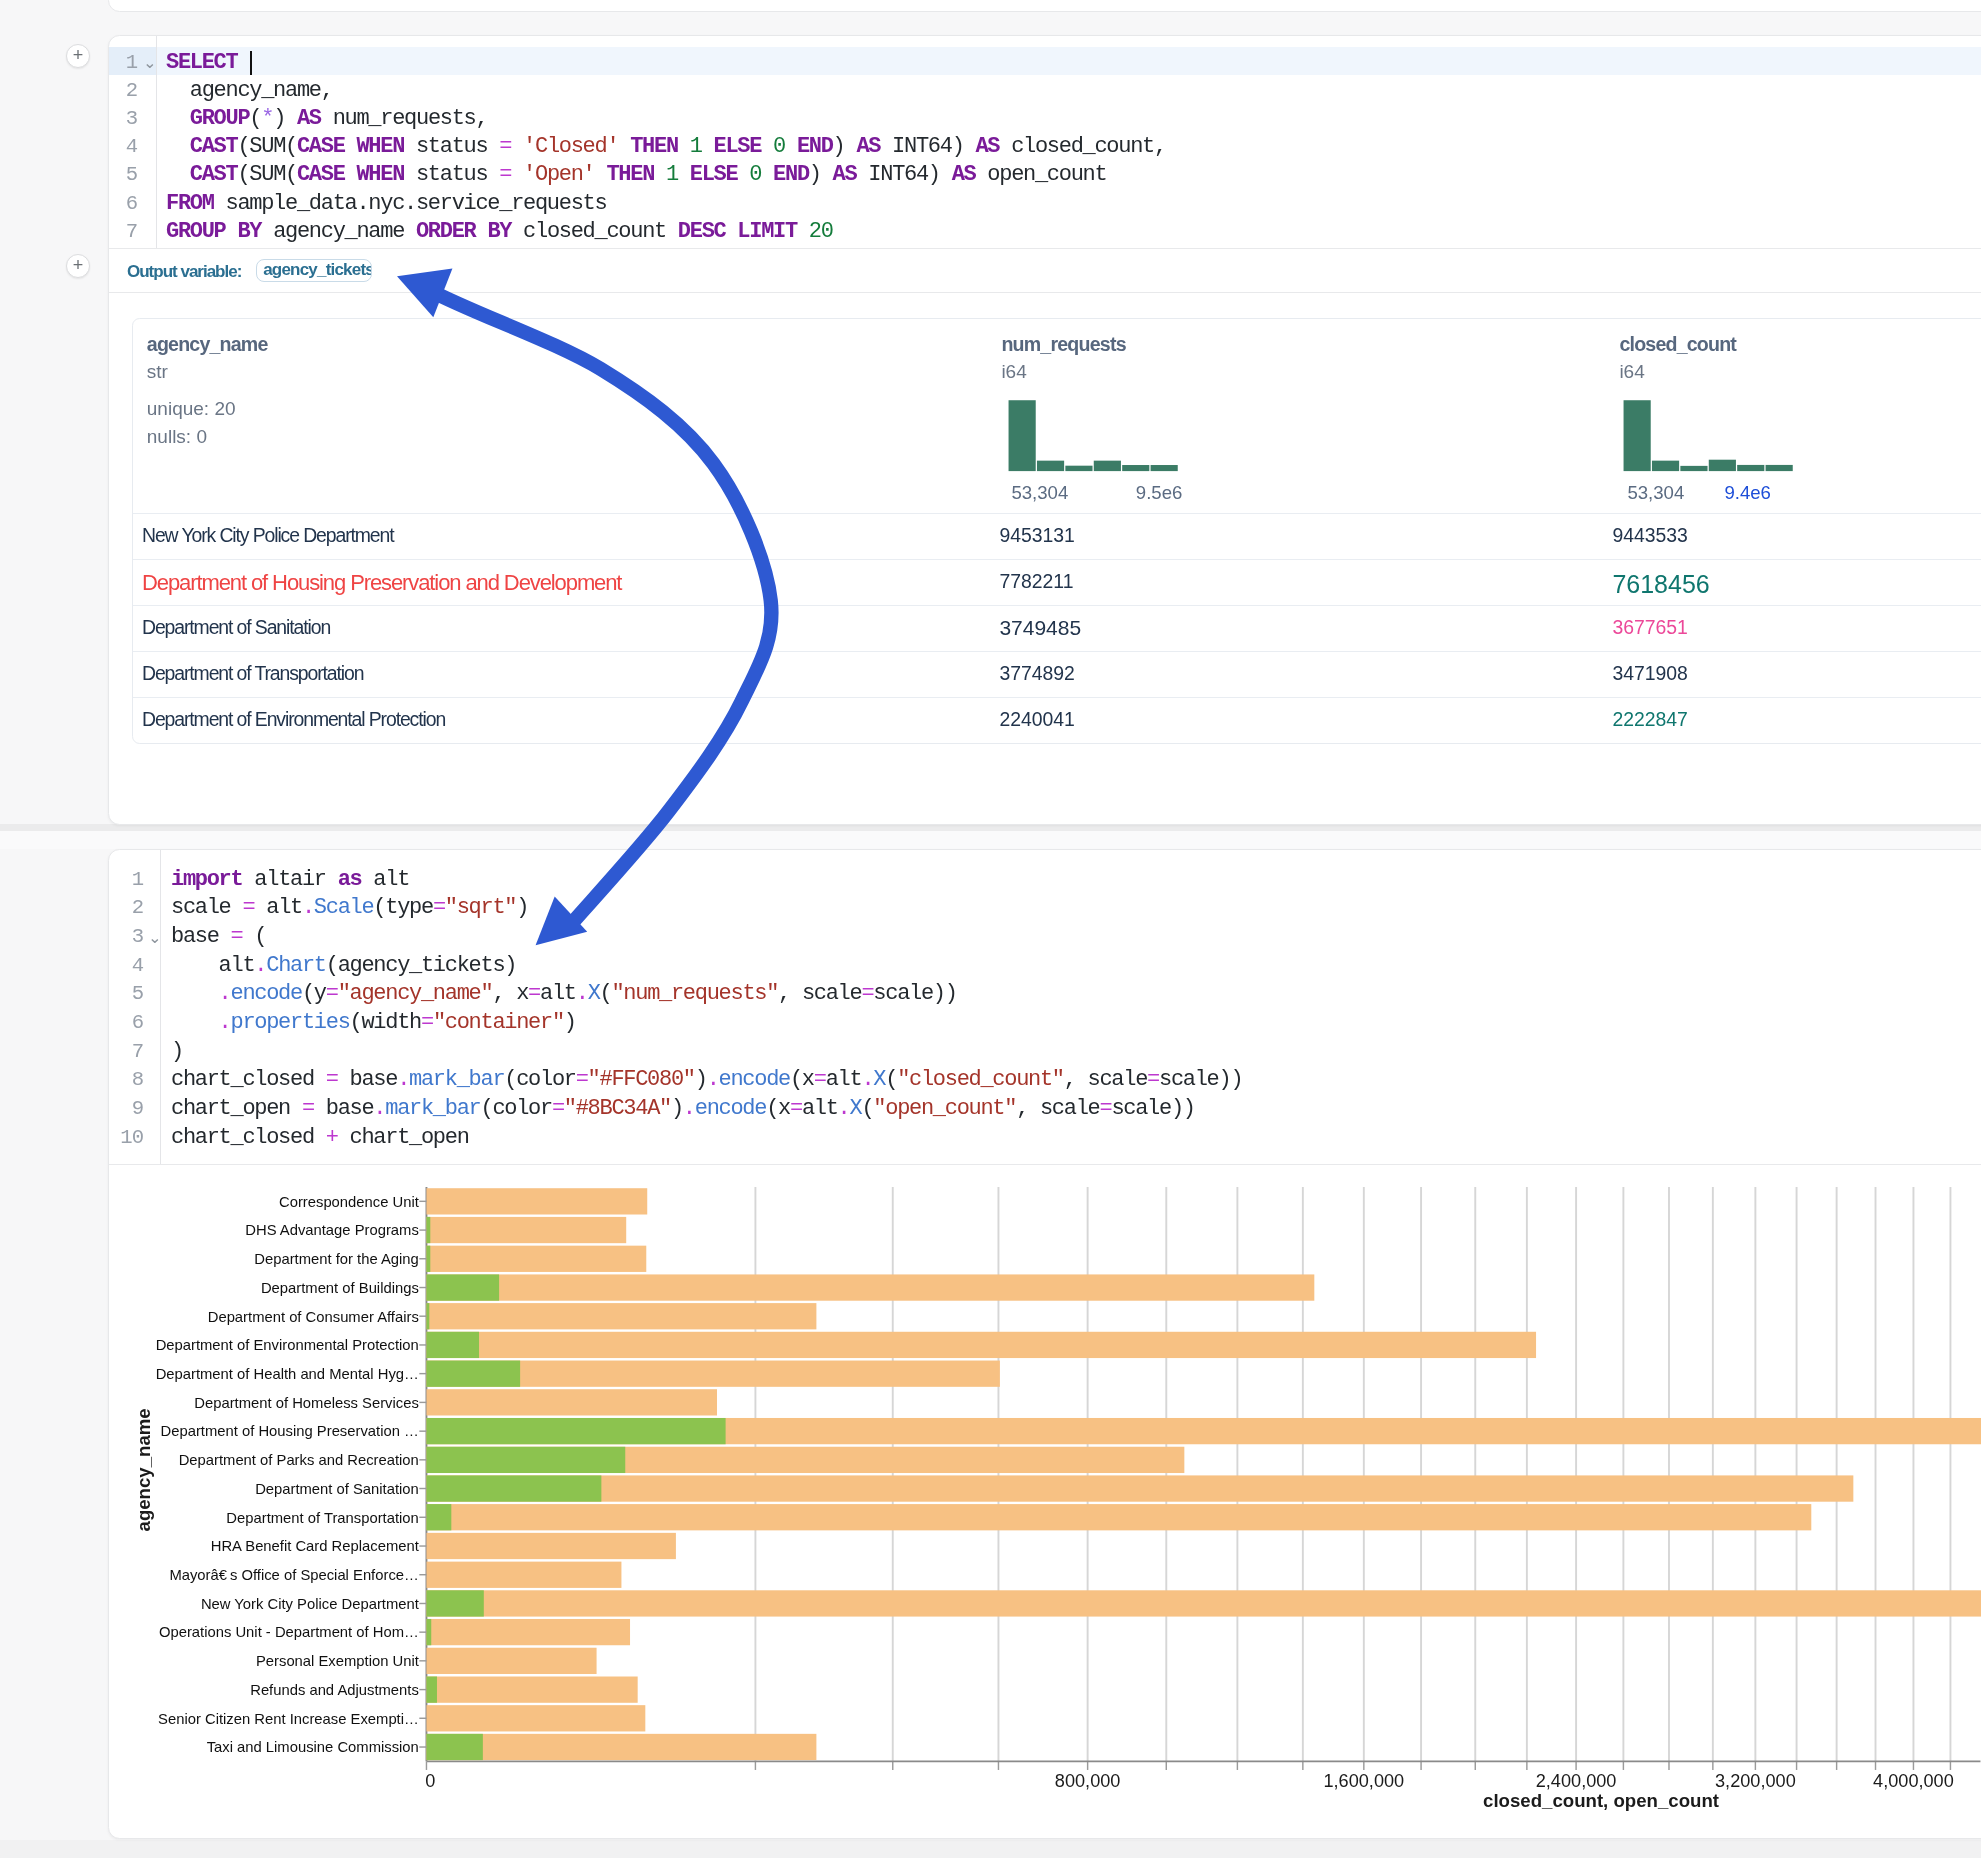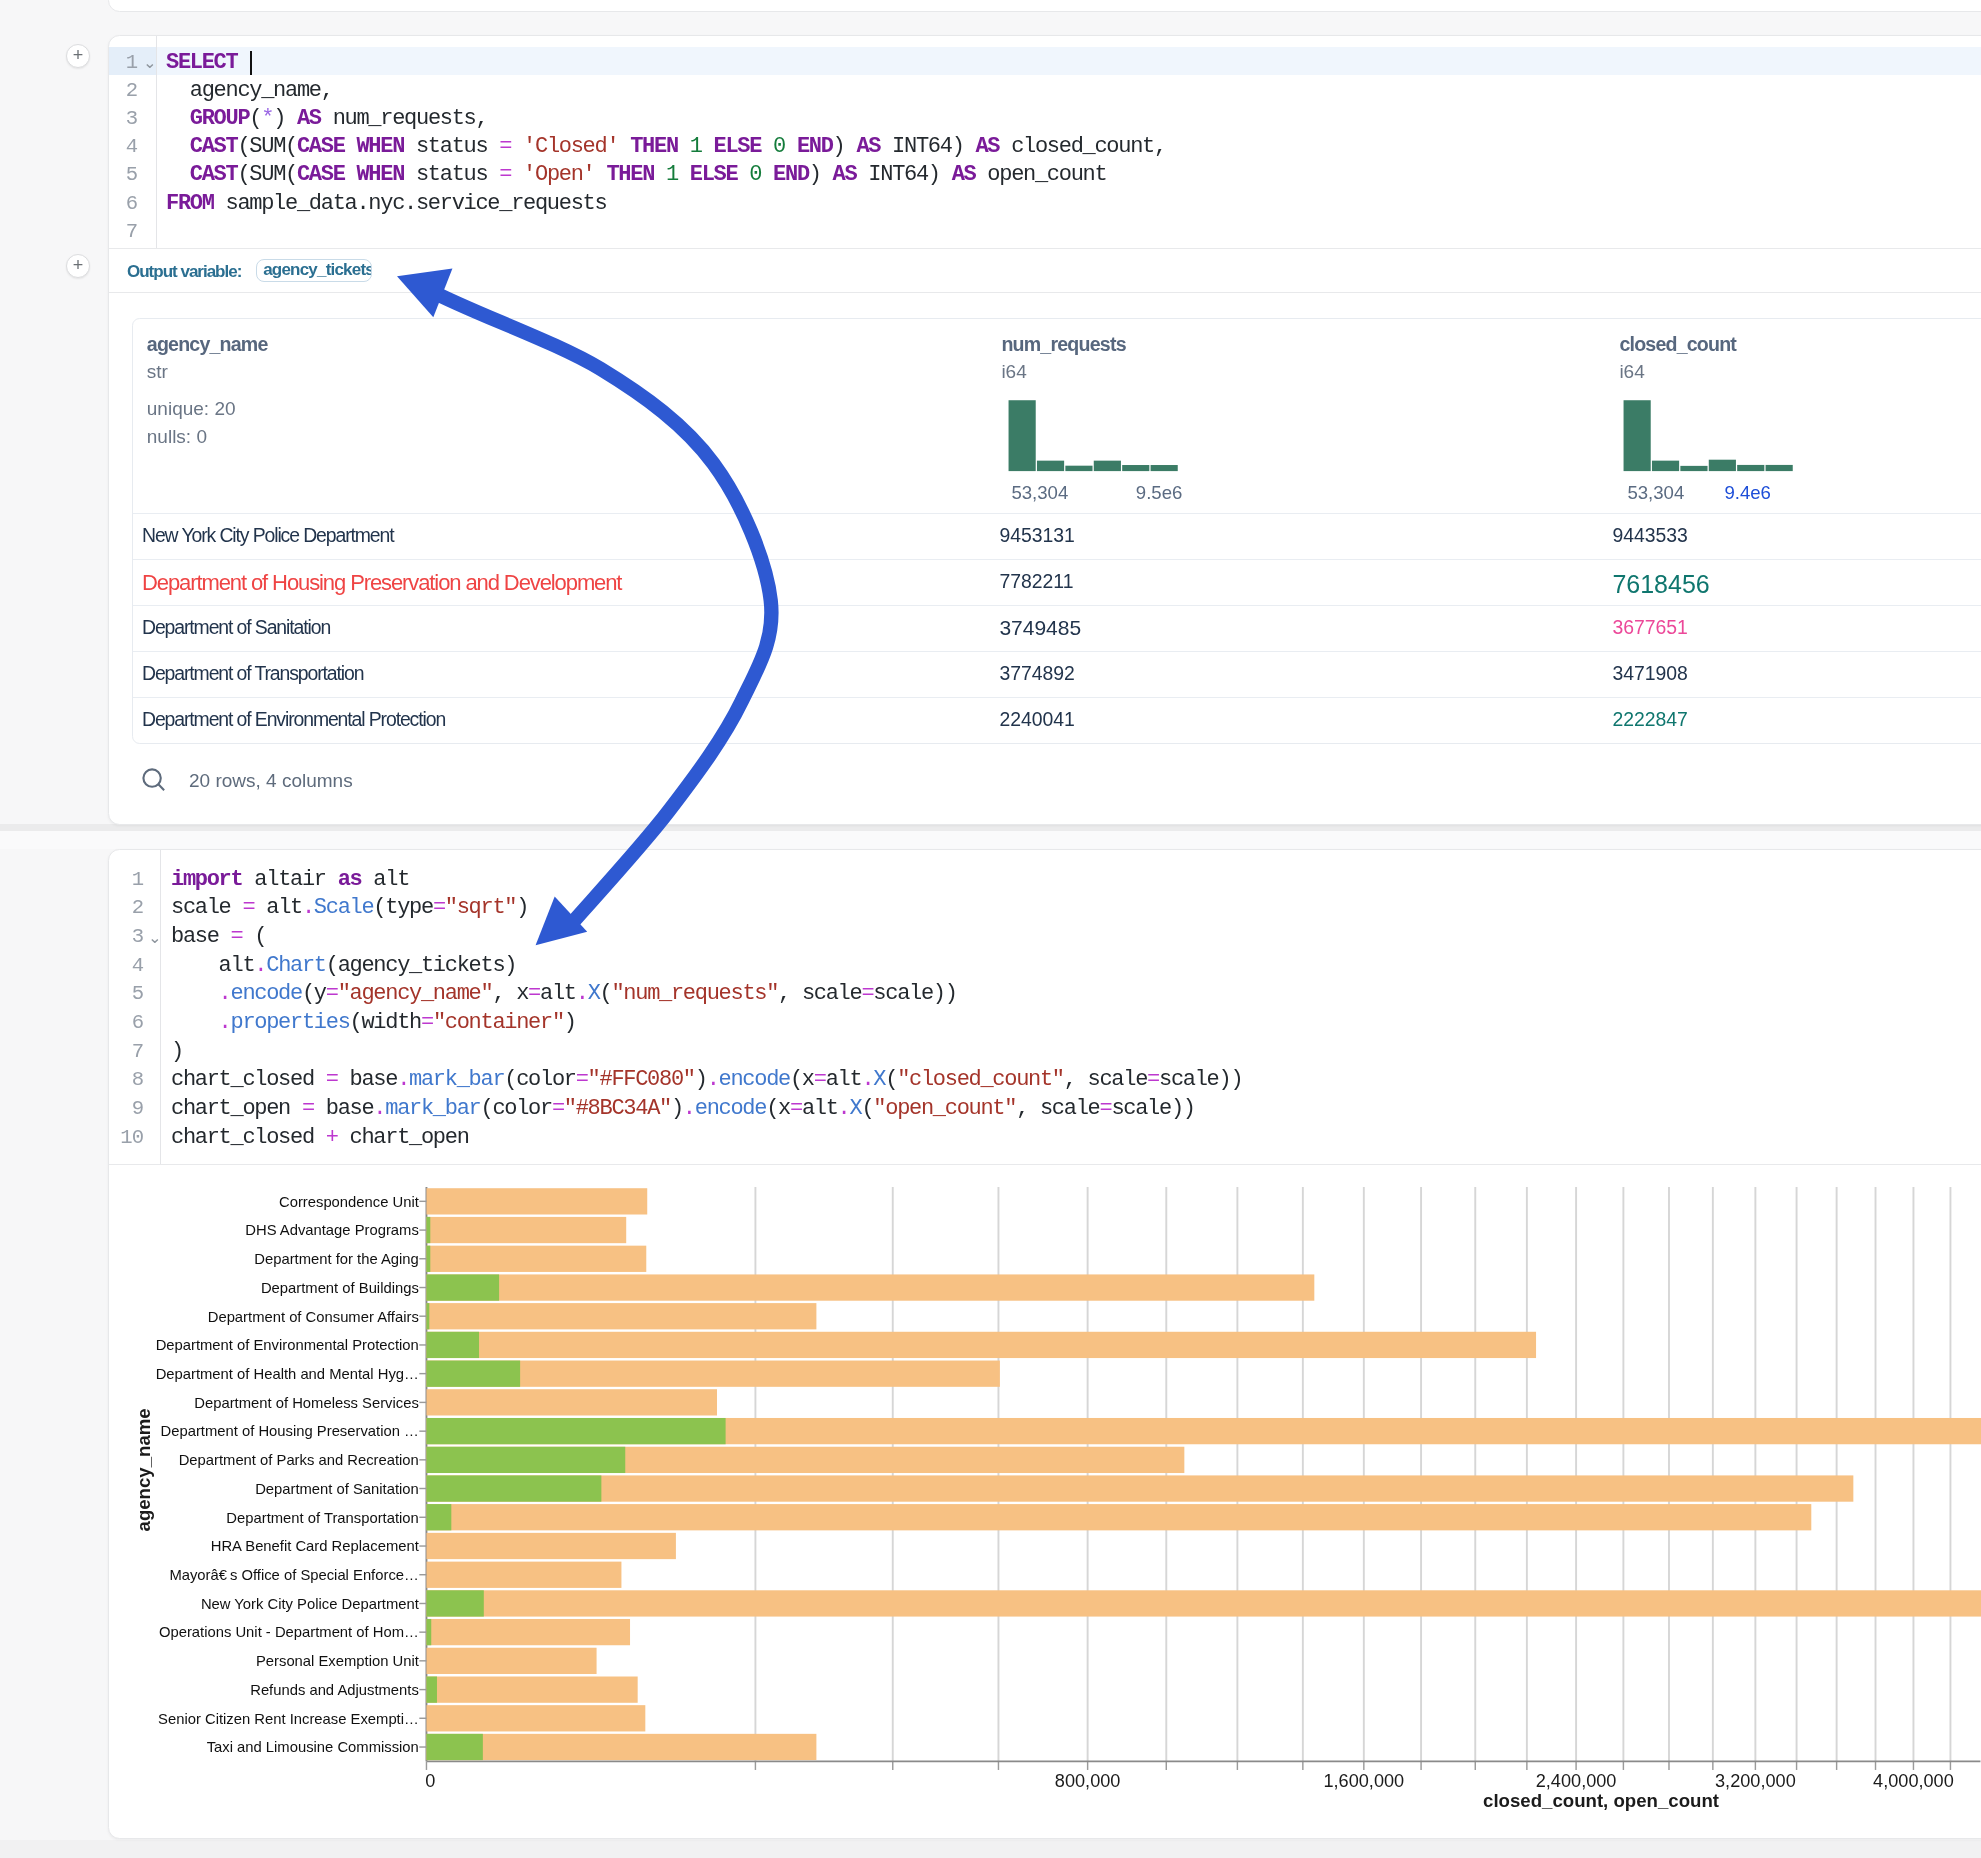--- a/index.html
+++ b/index.html
@@ -45,20 +45,21 @@
 <div class="codeline mono" style="top:41px;">  agency_name,</div>
 <div class="lnum" style="top:69px;">3</div>
 <div class="codeline mono" style="top:69px;">  <span class="kw">GROUP</span>(<span class="atom">*</span>) <span class="kw">AS</span> num_requests,</div>
 <div class="lnum" style="top:97px;">4</div>
 <div class="codeline mono" style="top:97px;">  <span class="kw">CAST</span>(SUM(<span class="kw">CASE</span> <span class="kw">WHEN</span> status <span class="op">=</span> <span class="str">'Closed'</span> <span class="kw">THEN</span> <span class="num">1</span> <span class="kw">ELSE</span> <span class="num">0</span> <span class="kw">END</span>) <span class="kw">AS</span> INT64) <span class="kw">AS</span> closed_count,</div>
 <div class="lnum" style="top:125px;">5</div>
 <div class="codeline mono" style="top:125px;">  <span class="kw">CAST</span>(SUM(<span class="kw">CASE</span> <span class="kw">WHEN</span> status <span class="op">=</span> <span class="str">'Open'</span> <span class="kw">THEN</span> <span class="num">1</span> <span class="kw">ELSE</span> <span class="num">0</span> <span class="kw">END</span>) <span class="kw">AS</span> INT64) <span class="kw">AS</span> open_count</div>
 <div class="lnum" style="top:154px;">6</div>
 <div class="codeline mono" style="top:154px;"><span class="kw">FROM</span> sample_data.nyc.service_requests</div>
 <div class="lnum" style="top:182px;">7</div>
+<div class="codeline mono" style="top:182px;"><span class="kw">GROUP</span> <span class="kw">BY</span> agency_name <span class="kw">ORDER</span> <span class="kw">BY</span> closed_count <span class="kw">DESC</span> <span class="kw">LIMIT</span> <span class="num">20</span></div>
 <div class="chev" style="left:34px;top:17.4px;">⌄</div>
 <div style="position:absolute;left:141px;top:14.5px;width:1.9px;height:24px;background:#111;"></div>
   <div class="sep" style="top:212px;"></div>
 
   <div style="position:absolute;top:212px;left:0;height:44px;">
     <div style="position:absolute;left:18px;top:14.3px;font-size:17px;letter-spacing:-1px;font-weight:bold;color:#2b6f91;white-space:nowrap;">Output variable:&nbsp;
     </div>
     <div style="position:absolute;left:147px;top:11px;width:114px;height:21px;border:1.4px solid #c9dbe8;border-radius:8px;overflow:hidden;">
       <span style="position:absolute;left:6.2px;top:0px;font-size:17px;letter-spacing:-0.8px;font-weight:bold;color:#2b6f91;white-space:nowrap;">agency_tickets</span>
     </div>
@@ -107,27 +108,20 @@
 <div style="position:absolute;left:0;right:0;top:332px;height:46px;border-top:1.4px solid #e9edf2;"></div>
 <div style="position:absolute;left:8.6px;top:343px;font-size:19.4px;letter-spacing:-1.1px;color:#22344c;">Department of Transportation</div>
 <div style="position:absolute;left:866px;top:343px;font-size:19.4px;color:#22344c;">3774892</div>
 <div style="position:absolute;left:1479px;top:343px;font-size:19.4px;color:#22344c;">3471908</div>
 <div style="position:absolute;left:0;right:0;top:378px;height:46px;border-top:1.4px solid #e9edf2;"></div>
 <div style="position:absolute;left:8.6px;top:389px;font-size:19.4px;letter-spacing:-1.1px;color:#22344c;">Department of Environmental Protection</div>
 <div style="position:absolute;left:866px;top:389px;font-size:19.4px;color:#22344c;">2240041</div>
 <div style="position:absolute;left:1479px;top:389px;font-size:19.4px;color:#0f766e;">2222847</div>
 </div>
 
-  <div style="position:absolute;left:36px;top:728px;width:574px;height:38px;color:#5e6b7c;">
-    <svg width="27" height="27" viewBox="0 0 28 28" style="position:absolute;left:-3.8px;top:2.9px;">
-      <circle cx="11.5" cy="11.5" r="9" fill="none" stroke="#5e6b7c" stroke-width="2.2"></circle>
-      <line x1="18" y1="18" x2="24" y2="24" stroke="#5e6b7c" stroke-width="2.2"></line>
-    </svg>
-    <span style="position:absolute;left:44px;top:5.7px;font-size:19px;">20 rows, 4 columns</span>
-  </div>
 </div>
 
 <div class="cell" id="cell2" style="top:849px;height:988px;">
   <div style="position:absolute;left:51px;top:0;width:1.4px;height:314px;background:#e4e5e8;"></div>
 <div class="lnum" style="top:15.6px;width:34px;">1</div>
 <div class="codeline mono" style="left:62px;top:15.6px;"><span class="kw">import</span> altair <span class="kw">as</span> alt</div>
 <div class="lnum" style="top:44px;width:34px;">2</div>
 <div class="codeline mono" style="left:62px;top:44px;">scale <span class="op">=</span> alt<span class="op">.</span><span class="fn">Scale</span>(type<span class="op">=</span><span class="str">"sqrt"</span>)</div>
 <div class="lnum" style="top:73px;width:34px;">3</div>
 <div class="codeline mono" style="left:62px;top:73px;">base <span class="op">=</span> (</div>

